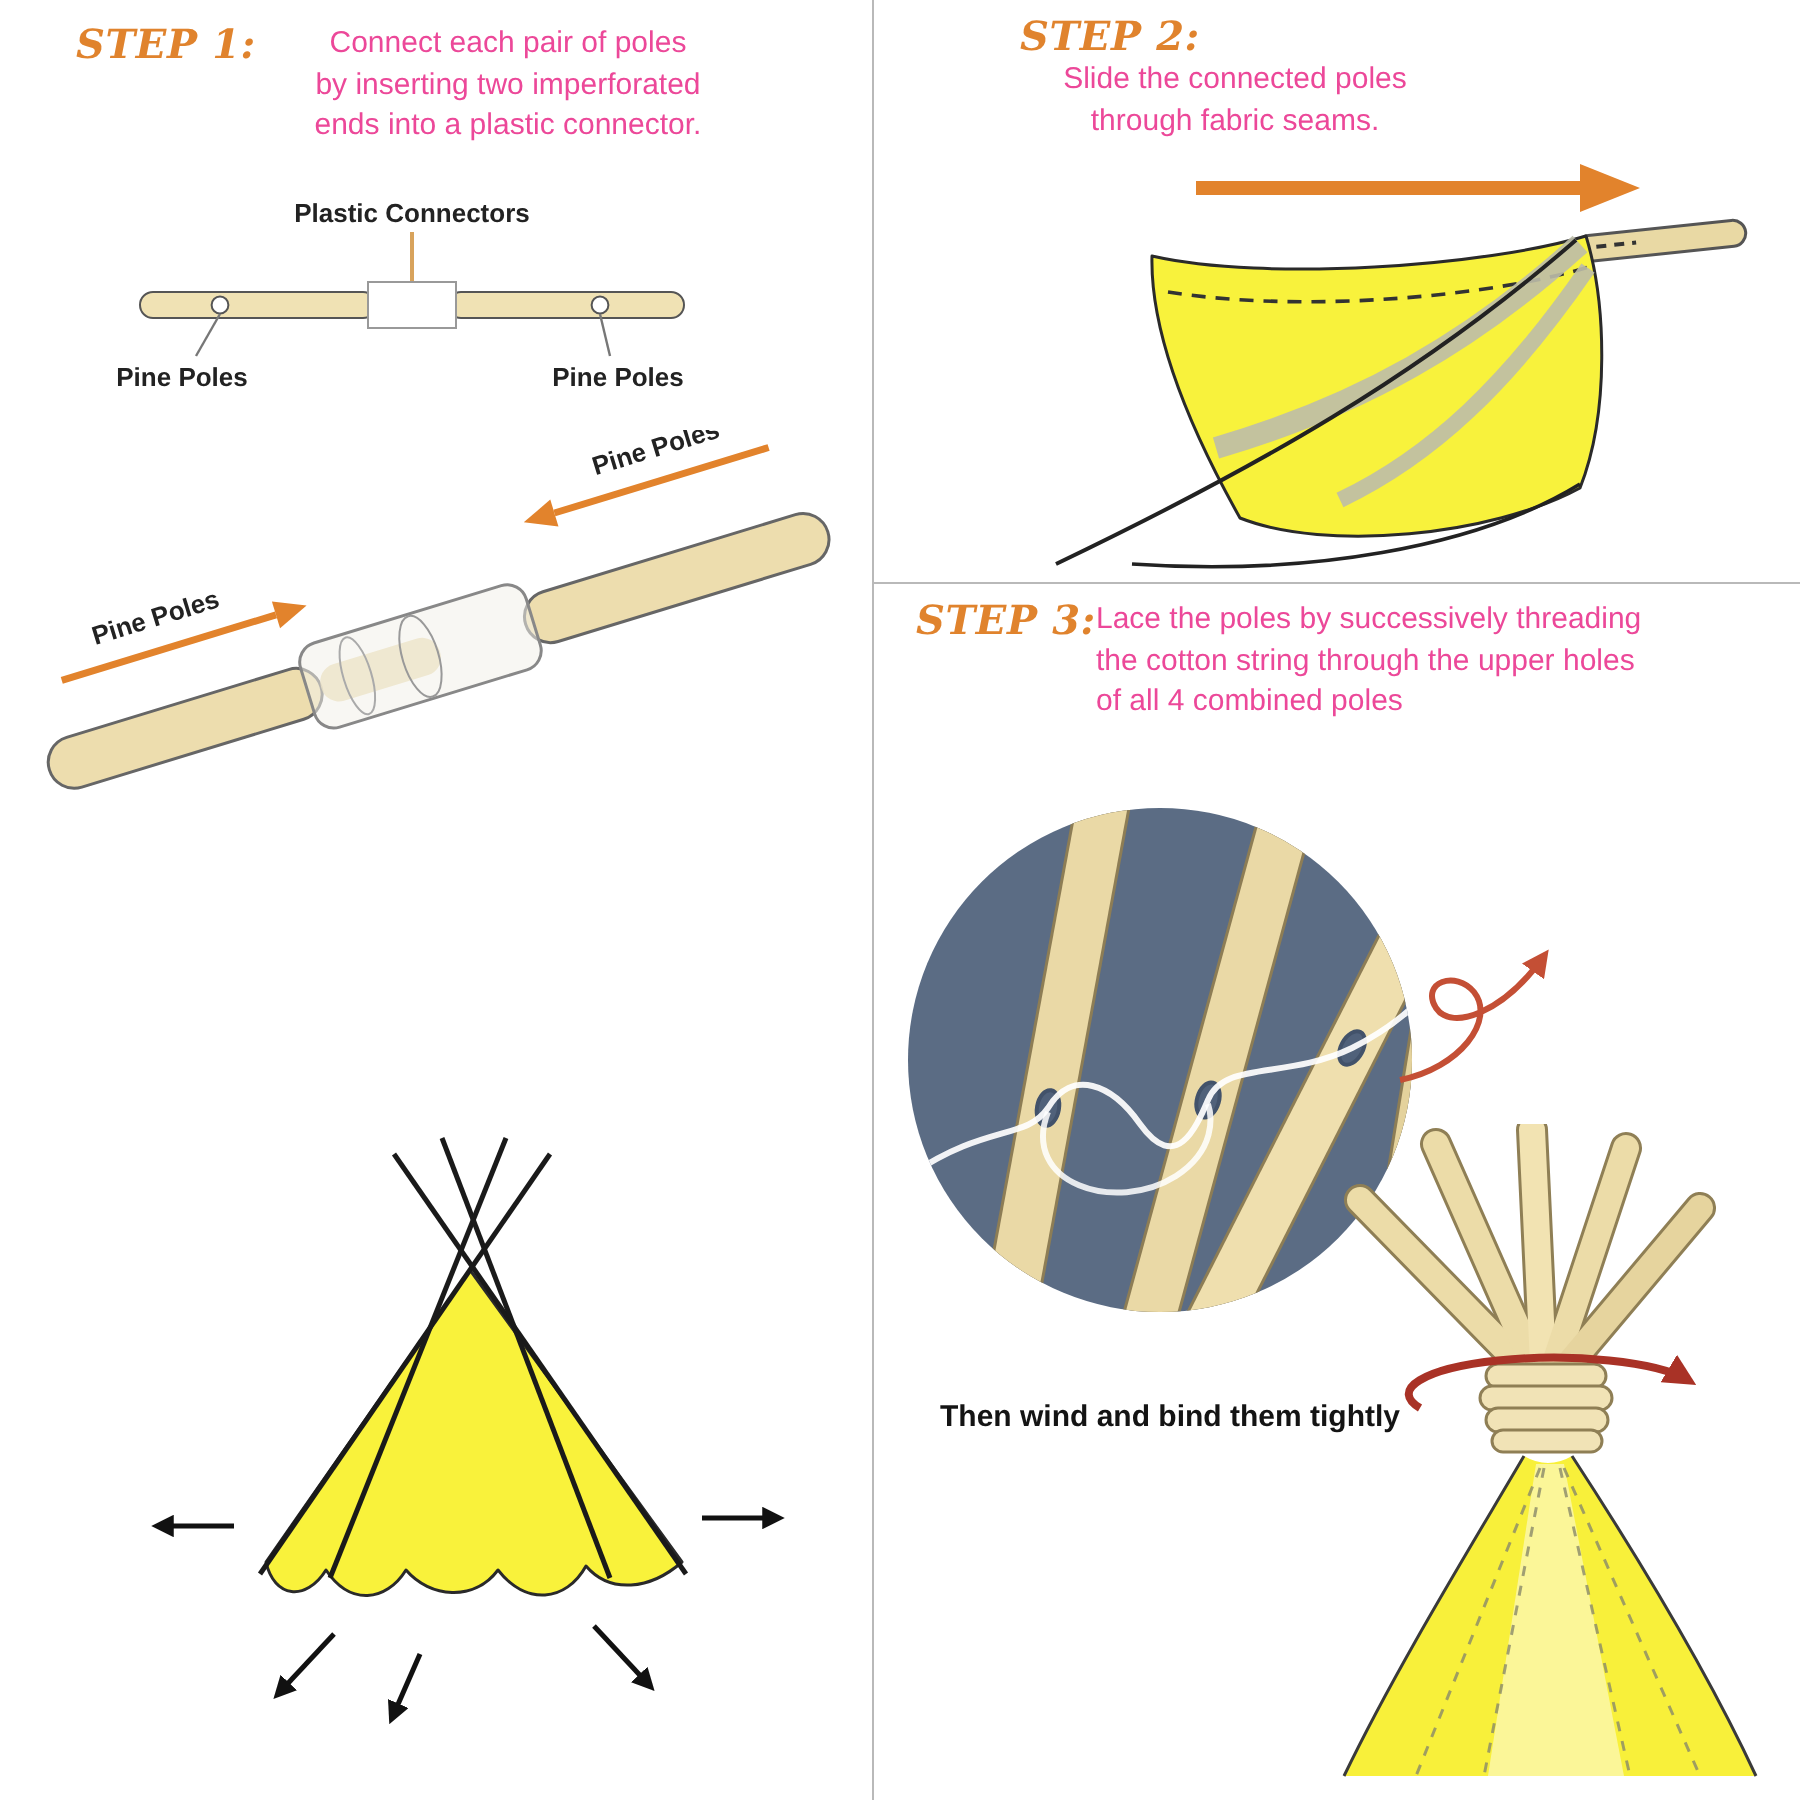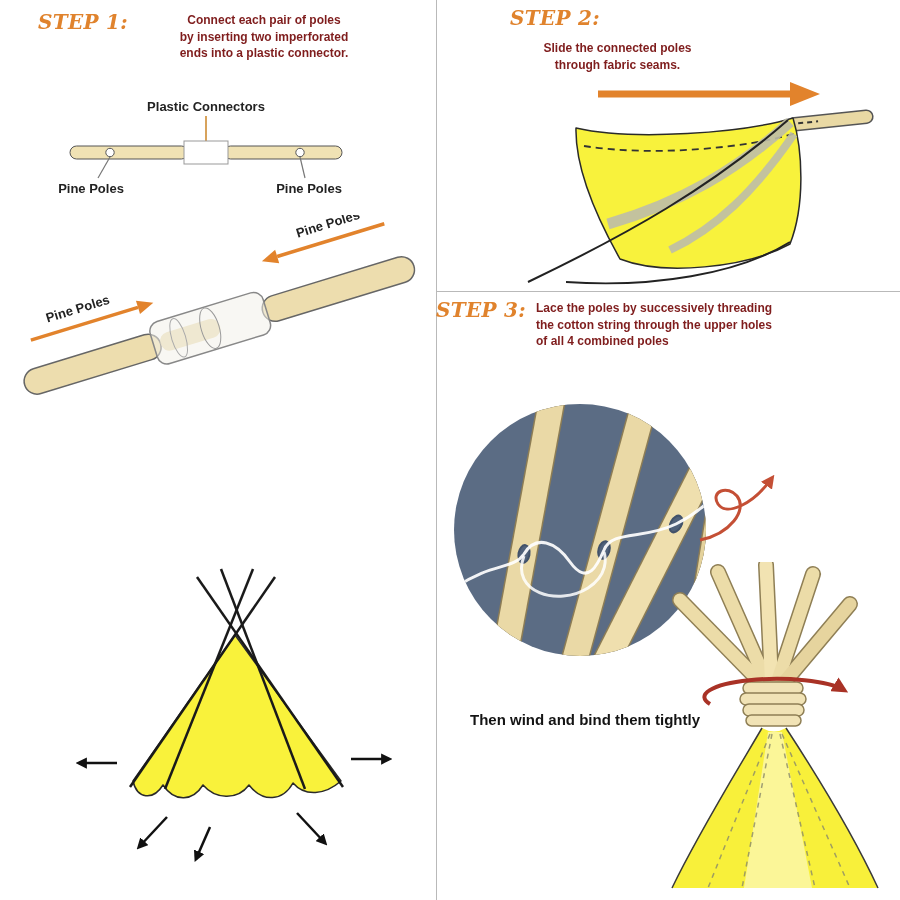--- a/index.html
+++ b/index.html
@@ -3,36 +3,36 @@
 <meta charset="utf-8">
 <style>
   * { margin:0; padding:0; box-sizing:border-box; }
   html,body { background:#ffffff; }
   body {
     width:900px; height:900px;
     font-family:"Liberation Sans", sans-serif;
   }
   .canvas { position:relative; width:900px; height:900px; background:#fff; overflow:hidden; }
   .divider { position:absolute; background:#b9b9b9; }
-  .step-header { position:absolute; display:flex; align-items:flex-start; gap:10px; }
+  .step-header { position:absolute; display:flex; align-items:flex-start; gap:0; }
   .step-label {
     color:#E0832D;
     font-family:"DejaVu Serif", serif;
     font-style:italic; font-weight:bold;
     font-size:20px; letter-spacing:.3px; white-space:nowrap;
     margin-top:-2px;
   }
   .step-text {
-    font-weight:bold; font-size:12px; line-height:1.38;
-    color:#7f1d1d; white-space:pre-line;
+    font-weight:normal; font-size:15px; line-height:1.38;
+    color:#ec4899; white-space:pre-line;
   }
   .center { text-align:center; }
   .bind-text {
     position:absolute; font-weight:bold; font-size:15px; color:#141414;
-    white-space:nowrap; z-index:2;margin-top:11px;
+    white-space:nowrap; z-index:2;
   }
   svg { position:absolute; }
   svg text { font-family:"Liberation Sans", sans-serif; font-weight:bold; fill:#222; }
 </style>
 </head>
 <body>
 
 <div class="canvas">
 
   <div class="divider" style="left:436px; top:0; width:1px; height:900px;"></div>
@@ -96,21 +96,21 @@
 
     <path d="M136,90 C 205,101 300,92 348,77" fill="none" stroke="#333" stroke-width="1.8" stroke-dasharray="7,5"></path>
 
     <path d="M342,66 C 288,115 232,147 160,168" fill="none" stroke="#BDBCA8" stroke-width="11" opacity="0.9"></path>
     <path d="M346,78 C 306,136 268,172 222,194" fill="none" stroke="#BDBCA8" stroke-width="8" opacity="0.9"></path>
 
     <path d="M340,64 C 262,132 180,178 80,226" fill="none" stroke="#222" stroke-width="2"></path>
     <path d="M342,186 C 290,218 205,232 118,226" fill="none" stroke="#222" stroke-width="1.8"></path>
   </svg>
 
-  <div class="step-header" style="left:436px; top:300px;">
+  <div class="step-header" style="left:458px; top:300px;">
     <span class="step-label">STEP 3:</span>
     <div class="step-text" style="width:332px;">Lace the poles by successively threading
 the cotton string through the upper holes
 of all 4 combined poles</div>
   </div>
 
   <svg style="left:438px; top:392px;" width="345" height="295" viewBox="0 0 345 295">
     <defs>
       <clipPath id="c3clip">
           <circle cx="142" cy="138" r="126"></circle>

